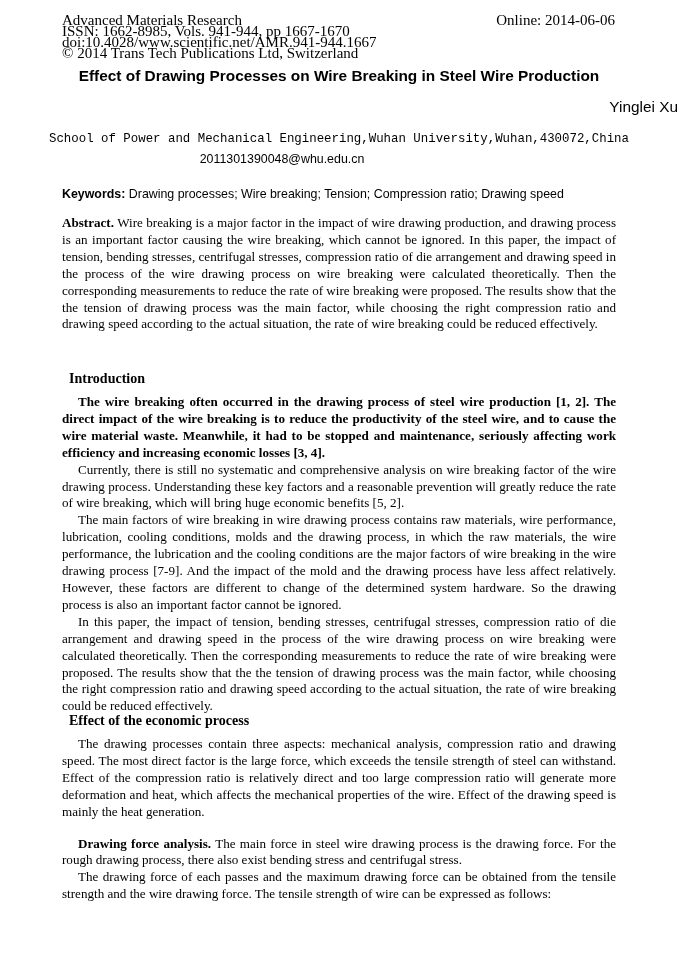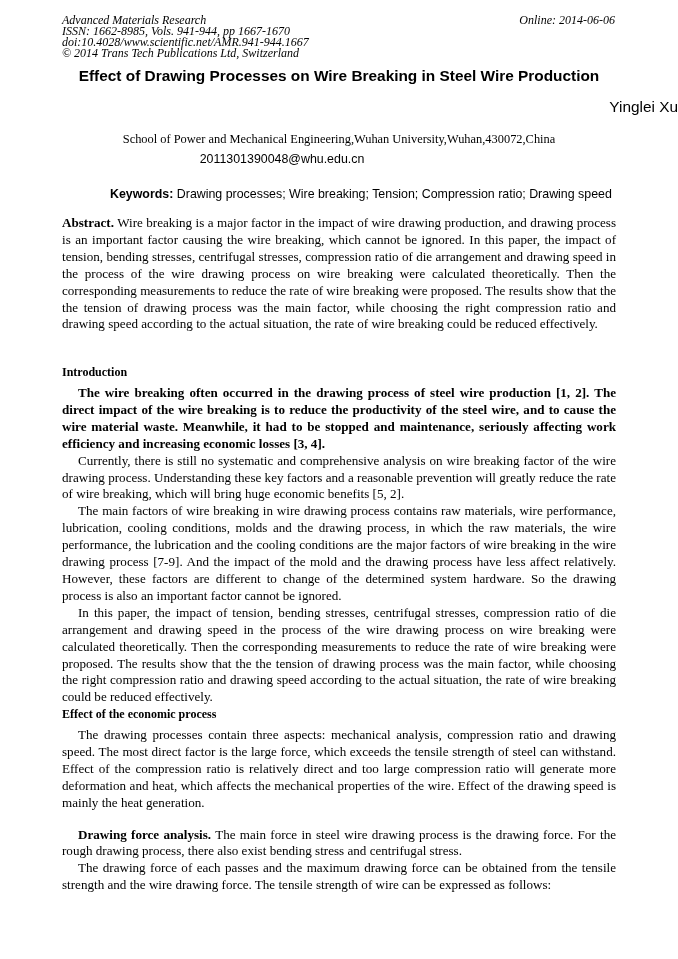--- a/index.html
+++ b/index.html
@@ -1,30 +1,30 @@
 <!DOCTYPE html>
 <html><head>
 <meta charset="utf-8">
 <style>
   html, body { margin: 0; padding: 0; background: #ffffff; }
   body { width: 678px; height: 959px; overflow: hidden; position: relative; color: #000; }
-  .meta { font-family: "Liberation Serif", serif; font-style: italic; font-size: 12px; line-height: 11px; }
+  .meta { font-family: "Liberation Serif", serif; font-size: 15px; line-height: 11px; }
   .meta-left { position: absolute; left: 62px; top: 15px; }
   .meta-right { position: absolute; right: 63px; top: 15px; }
   .title { position: absolute; left: 0; width: 678px; top: 67px; text-align: center; font-family: "Liberation Sans", sans-serif; font-weight: bold; font-size: 15.4px; }
   .author { position: absolute; left: 0; width: 678px; top: 98px; text-align: right; font-family: "Liberation Sans", sans-serif; font-size: 15.4px; }
-  .affil { position: absolute; left: 0; width: 678px; top: 132px; text-align: center; font-family: Liberation Serif, serif; font-size: 12.4px; }
+  .affil { position: absolute; left: 0; width: 678px; top: 132px; text-align: center; font-family: Liberation Mono, monospace; font-size: 12.4px; }
   .email { position: absolute; left: 0; width: 564px; top: 152px; text-align: center; font-family: "Liberation Sans", sans-serif; font-size: 12.4px; }
   .keywords { position: absolute; left: 62px; width: 554px; top: 187px; font-family: "Liberation Sans", sans-serif; font-size: 12.4px; }
-  .keywords b { font-weight: bold; margin-left: 48px; }
+  .keywords b { font-weight: bold; }
   .body-text { font-family: "Liberation Serif", serif; font-size: 13.1px; line-height: 16.9px; text-align: justify; }
   .block { position: absolute; left: 62px; width: 554px; }
   .para { margin: 0; }
   .indent { text-indent: 16px; }
-  .heading { font-family: "Liberation Serif", serif; font-weight: bold; font-size: 12px; line-height: 16px; margin: 0; }
+  .heading { font-family: "Liberation Serif", serif; font-weight: bold; font-size: 14px; line-height: 16px; margin: 7px; }
   .lead { font-weight: bold; }
 </style>
 </head>
 <body>
 
 <div class="meta meta-left">
   <div>Advanced Materials Research</div>
   <div>ISSN: 1662-8985, Vols. 941-944, pp 1667-1670</div>
   <div>doi:10.4028/www.scientific.net/AMR.941-944.1667</div>
   <div>© 2014 Trans Tech Publications Ltd, Switzerland</div>

